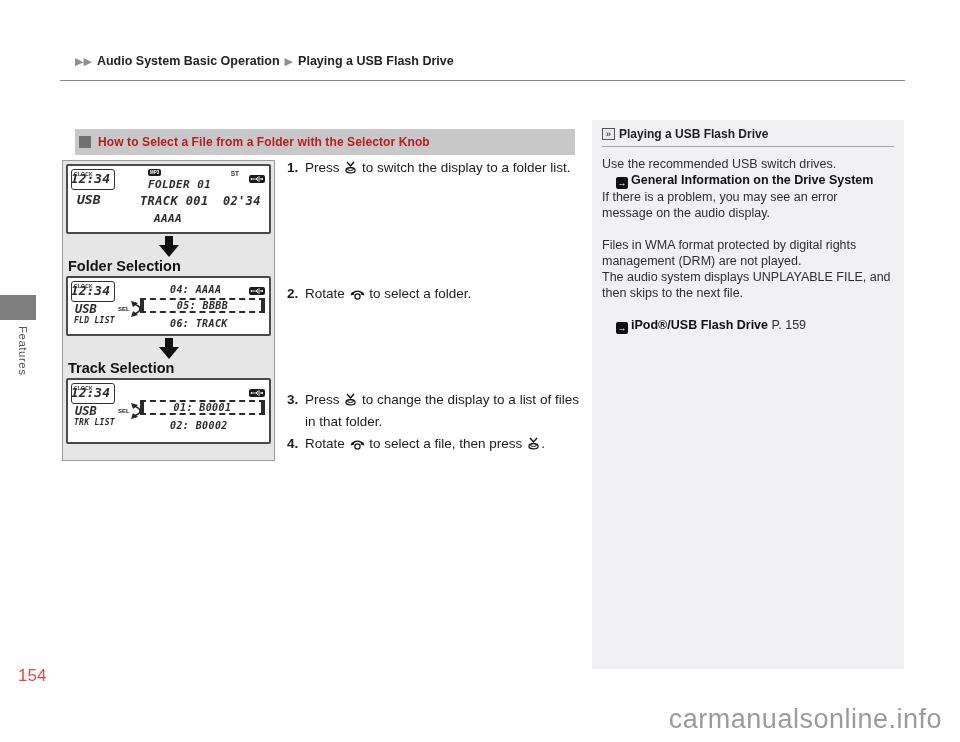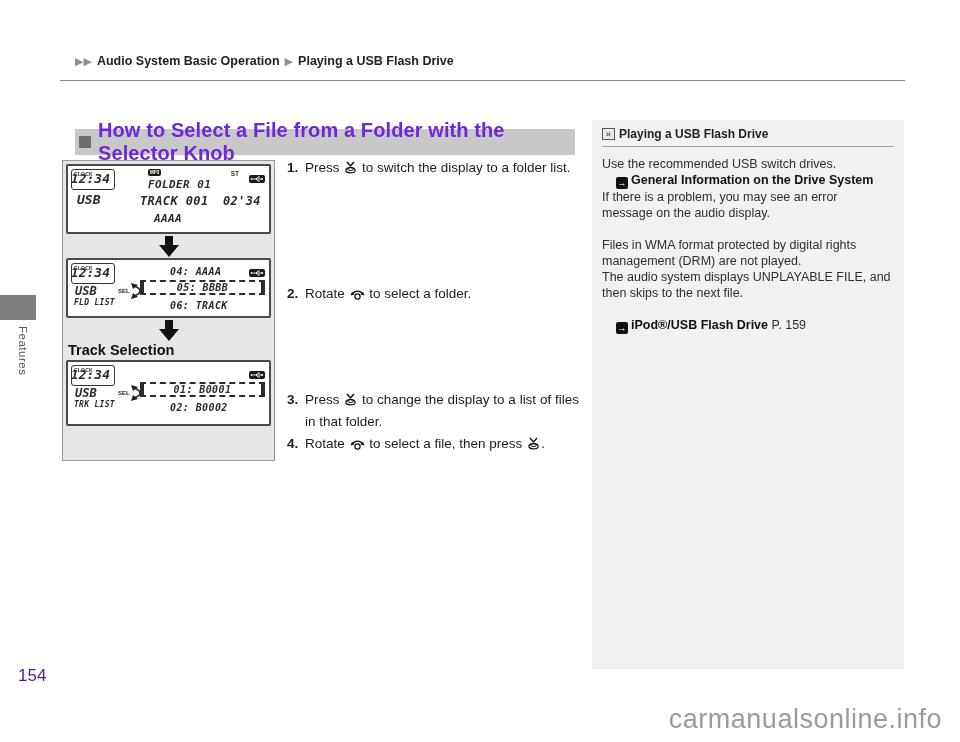--- a/index.html
+++ b/index.html
@@ -9,21 +9,21 @@
   
   .breadcrumb{position:absolute;left:75px;top:54px;display:flex;align-items:center;gap:5px;
     font-size:12.5px;font-weight:bold;color:#222;}
   .bc-arrow{color:#8f8f8f;font-size:11px;line-height:1;}
   .top-rule{position:absolute;left:60px;top:80px;width:845px;height:1px;background:#8a8a8a;}
 
   
   .section-title{position:absolute;left:75px;top:129px;width:500px;height:26px;background:#c8c8c8;
     display:flex;align-items:center;gap:7px;padding-left:4px;box-sizing:border-box;}
   .title-square{width:12px;height:12px;background:#6f6f6f;flex:0 0 auto;}
-  .section-title b{font-size:20px;letter-spacing:.1px;color:#6d28d9;}
+  .section-title b{font-size:12px;letter-spacing:.1px;color:#b91c1c;}
 
   
   .panel{position:absolute;left:62px;top:160px;width:213px;height:301px;background:#e6e6e6;
     border:1px solid #9a9a9a;box-sizing:border-box;padding:3px;}
   .lcd{position:relative;background:#fff;border:2px solid #4a4a4a;border-radius:2px;box-sizing:border-box;}
   .seg{font-family:"DejaVu Sans Mono",monospace;font-style:italic;font-weight:bold;color:#2b2b2b;}
   .clock-unit{position:absolute;left:3px;top:3px;width:44px;height:21px;border:1.5px solid #333;
     border-radius:3px;box-sizing:border-box;}
   .clock-label{position:absolute;left:2px;top:1px;font-size:5px;font-weight:bold;color:#333;letter-spacing:.2px;}
   .clock-time{position:absolute;right:4px;top:1px;font-size:13px;}
@@ -67,21 +67,21 @@
   .ref{margin:0 0 0 14px;}
   .ref-icon{display:inline-flex;width:12px;height:12px;background:#111;color:#fff;border-radius:2px;
     align-items:center;justify-content:center;font-size:9px;font-weight:bold;vertical-align:-2px;margin-right:3px;}
   .ref b{color:#111;}
   .ref-page{margin-left:15px;}
 
   
   .side-tab{position:absolute;left:0;top:295px;width:36px;height:25px;background:#7e7e7e;}
   .side-vert{position:absolute;left:17px;top:326px;writing-mode:vertical-rl;font-size:11.5px;color:#555;
     letter-spacing:.5px;}
-  .page-num{position:absolute;left:18px;top:666px;font-size:17px;color:#4c1d95;}
+  .page-num{position:absolute;left:18px;top:666px;font-size:17px;color:#ef4444;}
   .watermark{position:absolute;right:18px;top:704px;font-size:27px;color:#9b9b9b;letter-spacing:.5px;}
 </style>
 </head>
 <body>
 
 <div class="page">
 
   <div class="breadcrumb">
     <span class="bc-arrow">▶▶</span>
     <span>Audio System Basic Operation</span>
@@ -114,20 +114,21 @@
       <span class="row-seg seg" style="left:80px;top:12px;font-size:11px;">FOLDER 01</span>
       <span class="row-seg seg" style="left:72px;top:28px;font-size:12px;">TRACK 001</span>
       <span class="row-seg seg" style="right:8px;top:28px;font-size:12px;">02'34</span>
       <span class="row-seg seg" style="left:86px;top:46px;font-size:11px;">AAAA</span>
     </div>
 
     <div class="flow-arrow">
       <div class="arrow-shaft"></div>
         <div class="arrow-head"></div>
     </div>
+    <div class="panel-label">Folder Selection</div>
 
     <div class="lcd" style="height:60px;">
       <div class="clock-unit">
         <span class="clock-label">CLOCK</span>
         <span class="clock-time seg">12:34</span>
       </div>
       <span class="src seg" style="left:7px;top:24px;font-size:12px;">USB</span>
       <span class="mode seg" style="left:6px;top:38px;">FLD LIST</span>
       <span class="usb-badge" style="right:4px;top:3px;"><svg width="16" height="8" viewBox="0 0 16 8">
             <rect x="0" y="0" width="16" height="8" rx="2" fill="#1a1a1a"></rect>

